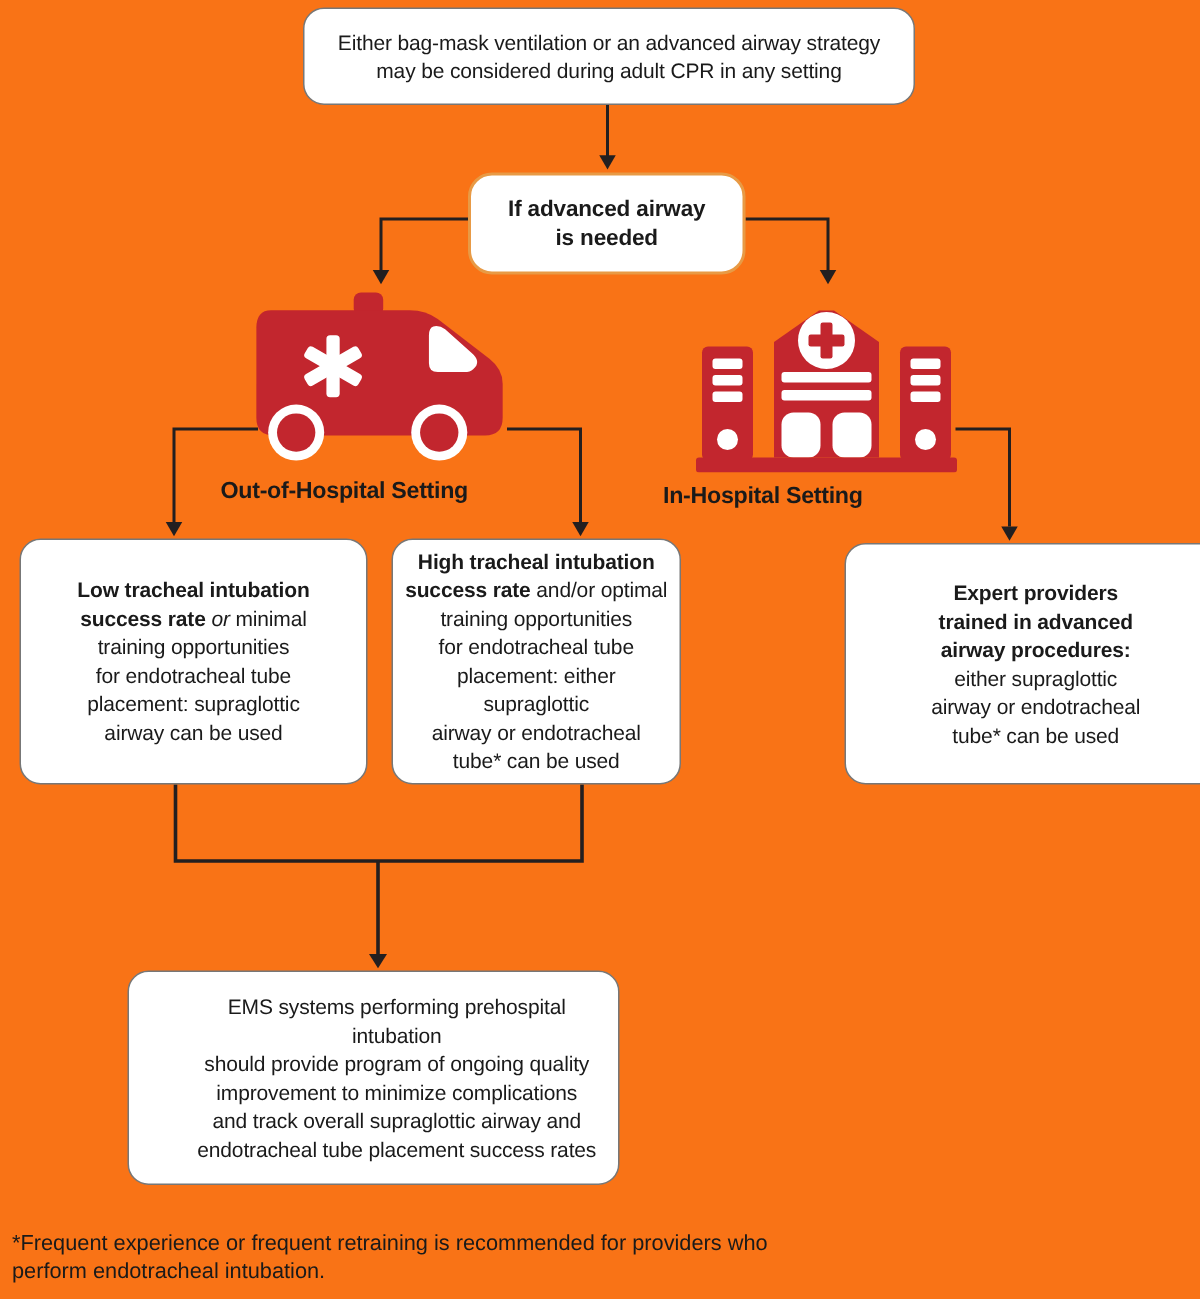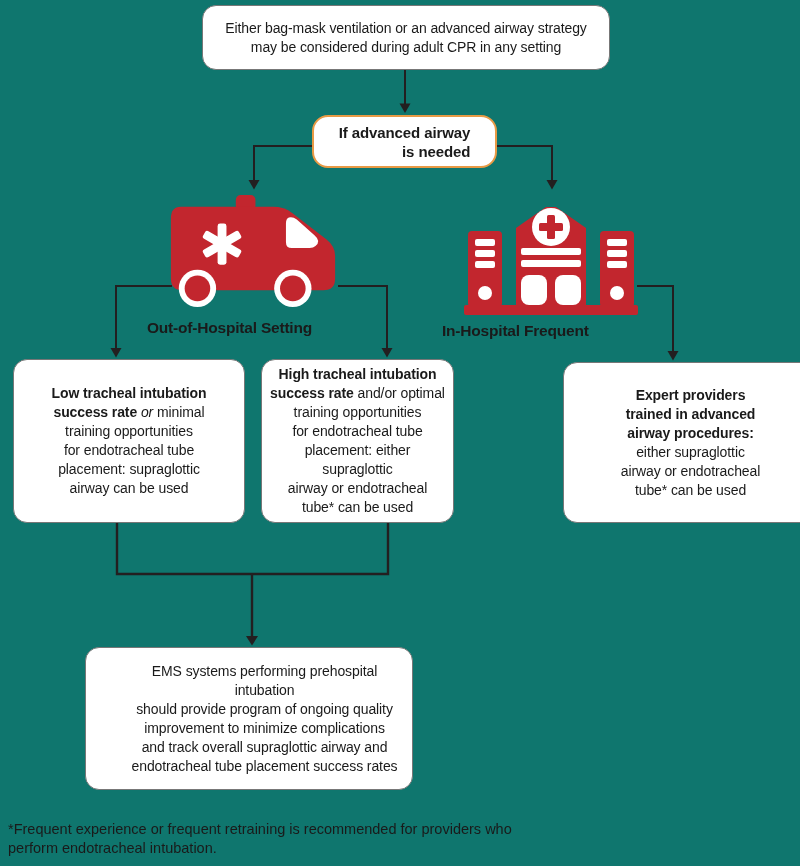--- a/index.html
+++ b/index.html
@@ -4,40 +4,40 @@
 <style>
   :root{
     --red:#C2262E;
     --orange:#E89A45;
     --line:#231F20;
     --border_gray:#777777;
     --text:#1A1A1A;
   }
   html,body{margin:0;padding:0;background:#ffffff;}
   .page{
-    position:relative;width:800px;height:866px;background:#0f766e;overflow:hidden;
+    position:relative;width:800px;height:866px;background:#f97316;overflow:hidden;
     font-family:"Liberation Sans",sans-serif;color:var(--text);
   }
   .overlay{position:absolute;left:0;top:0;pointer-events:none;}
   .cline{stroke:var(--line);stroke-width:2;fill:none;}
   .cline-thick{stroke:var(--line);stroke-width:2.4;fill:none;}
   .arrowhead{fill:var(--line);stroke:none;}
   .fill-red{fill:var(--red);}
   .flow-box{
     position:absolute;box-sizing:border-box;background:#ffffff;
     border:1.5px solid var(--border_gray);border-radius:14px;
     display:flex;align-items:center;justify-content:center;
     text-align:center;font-size:14px;line-height:19px;letter-spacing:-0.1px;
   }
   .flow-box .txt{white-space:pre-line;padding:0 8px;}
   .seg{white-space:pre-line;margin:0;padding:0 8px;}
   .box-top{left:202px;top:5px;width:408px;height:65px;}
   .box-decision{
-    left:312px;top:115px;width:185px;height:53px;
-    border:2px solid var(--orange);border-radius:16px;font-weight:bold;font-size:15px;text-align:right;
+    left:312px;top:115px;width:185px;height:68px;
+    border:2px solid var(--orange);border-radius:16px;font-weight:bold;font-size:15px;
   }
   .box-low{left:13px;top:359px;width:232px;height:164px;}
   .box-high{left:261px;top:359px;width:193px;height:164px;}
   .box-expert{left:563px;top:362px;width:255px;height:161px;}
   .box-ems{left:85px;top:647px;width:328px;height:143px;padding-left:31px;}
   .icon-wrap{position:absolute;}
   .amb{left:165px;top:193px;}
   .hosp{left:462px;top:193px;}
   .setting-label{
     position:absolute;width:220px;
@@ -134,21 +134,21 @@
     <g>
       <rect fill="#ffffff" x="59" y="55" width="60" height="7" rx="2"></rect>
       <rect fill="#ffffff" x="59" y="67" width="60" height="7" rx="2"></rect>
       <rect fill="#ffffff" x="59" y="82" width="26" height="30" rx="8"></rect>
       <rect fill="#ffffff" x="93" y="82" width="26" height="30" rx="8"></rect>
     </g>
     <rect class="fill-red" x="2" y="112" width="174" height="10" rx="2"></rect>
   </svg>
 
   <div class="setting-label label-out">Out-of-Hospital Setting</div>
-  <div class="setting-label label-in">In-Hospital Frequent</div>
+  <div class="setting-label label-in">In-Hospital Setting</div>
 
   <div class="flow-box box-low">
     <p class="seg"><b>Low tracheal intubation
 success rate</b> <i>or</i> <span>minimal
 training opportunities
 for endotracheal tube
 placement: supraglottic
 airway can be used</span></p>
   </div>
 

